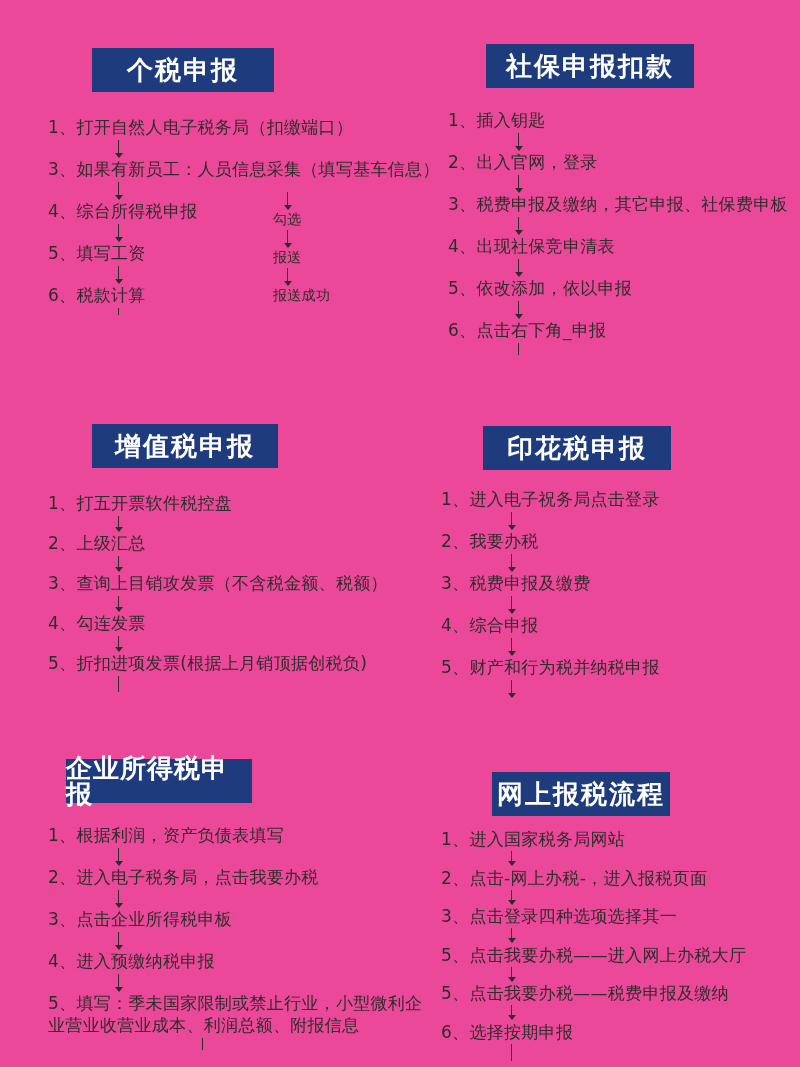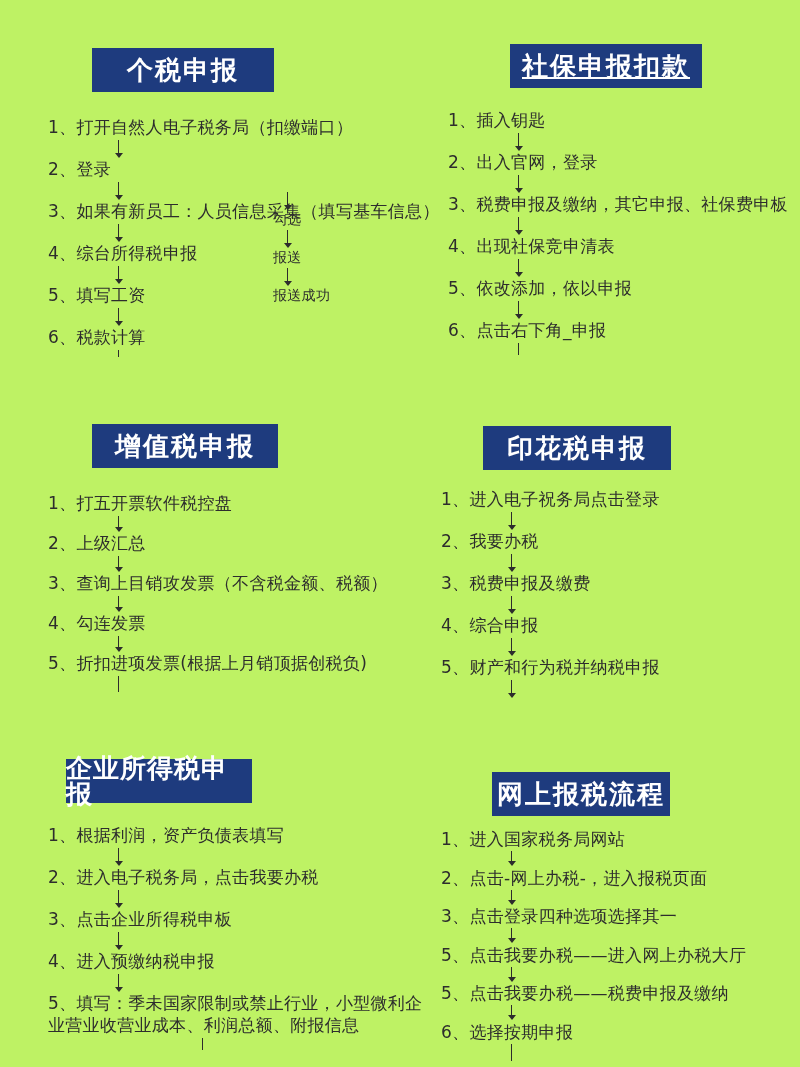--- a/index.html
+++ b/index.html
@@ -1,21 +1,21 @@
 <!DOCTYPE html>
 <html><head>
 <meta charset="utf-8">
 <style>
   html,body{margin:0;padding:0;}
   body{
     width:800px;height:1067px;background:#ffffff;
     font-family:"DejaVu Sans","Liberation Sans",sans-serif;
     position:relative;overflow:hidden;
   }
-  .canvas{position:absolute;inset:0;background:#bef264;}
+  .canvas{position:absolute;inset:0;background:#ec4899;}
   section.flow{position:absolute;}
   .hdr{
     background:#1e3b7e;color:#ffffff;height:44px;
     display:flex;align-items:center;justify-content:center;
     font-weight:bold;font-size:26px;letter-spacing:2px;line-height:1;
   }
   .steps{position:relative;}
   .step{height:42px;}
   .s3 .step{height:40px;}
   .s6 .step{height:38.5px;}
@@ -50,27 +50,20 @@
 
 <div class="canvas">
 
   <section class="flow s1" style="left:40px;top:46px;width:380px;">
     <div class="hdr" style="margin-left:52px;width:182px;margin-top:2px;">
       <span>个税申报</span>
     </div>
     <div class="steps" style="margin-top:24px;padding-left:8px;">
       <div class="step">
         <div class="txt">1、打开自然人电子税务局（扣缴端口）</div>
-        <div class="arrow">
-            <i class="ln"></i>
-            <i class="hd"></i>
-          </div>
-      </div>
-      <div class="step">
-        <div class="txt">2、登录</div>
         <div class="arrow">
             <i class="ln"></i>
             <i class="hd"></i>
           </div>
       </div>
       <div class="step">
         <div class="txt">3、如果有新员工：人员信息采集（填写基车信息）</div>
         <div class="arrow">
             <i class="ln"></i>
             <i class="hd"></i>
@@ -110,21 +103,21 @@
       <div class="btxt">报送</div>
       <div class="arrow">
           <i class="ln"></i>
           <i class="hd"></i>
         </div>
       <div class="btxt">报送成功</div>
     </div>
   </section>
 
   <section class="flow s2" style="left:440px;top:42px;width:360px;">
-    <div class="hdr" style="margin-left:70px;width:192px;margin-top:2px;text-decoration:underline;">
+    <div class="hdr" style="margin-left:46px;width:208px;margin-top:2px;">
       <span>社保申报扣款</span>
     </div>
     <div class="steps" style="margin-top:21px;padding-left:8px;">
       <div class="step">
         <div class="txt">1、插入钥匙</div>
         <div class="arrow">
             <i class="ln"></i>
             <i class="hd"></i>
           </div>
       </div>

